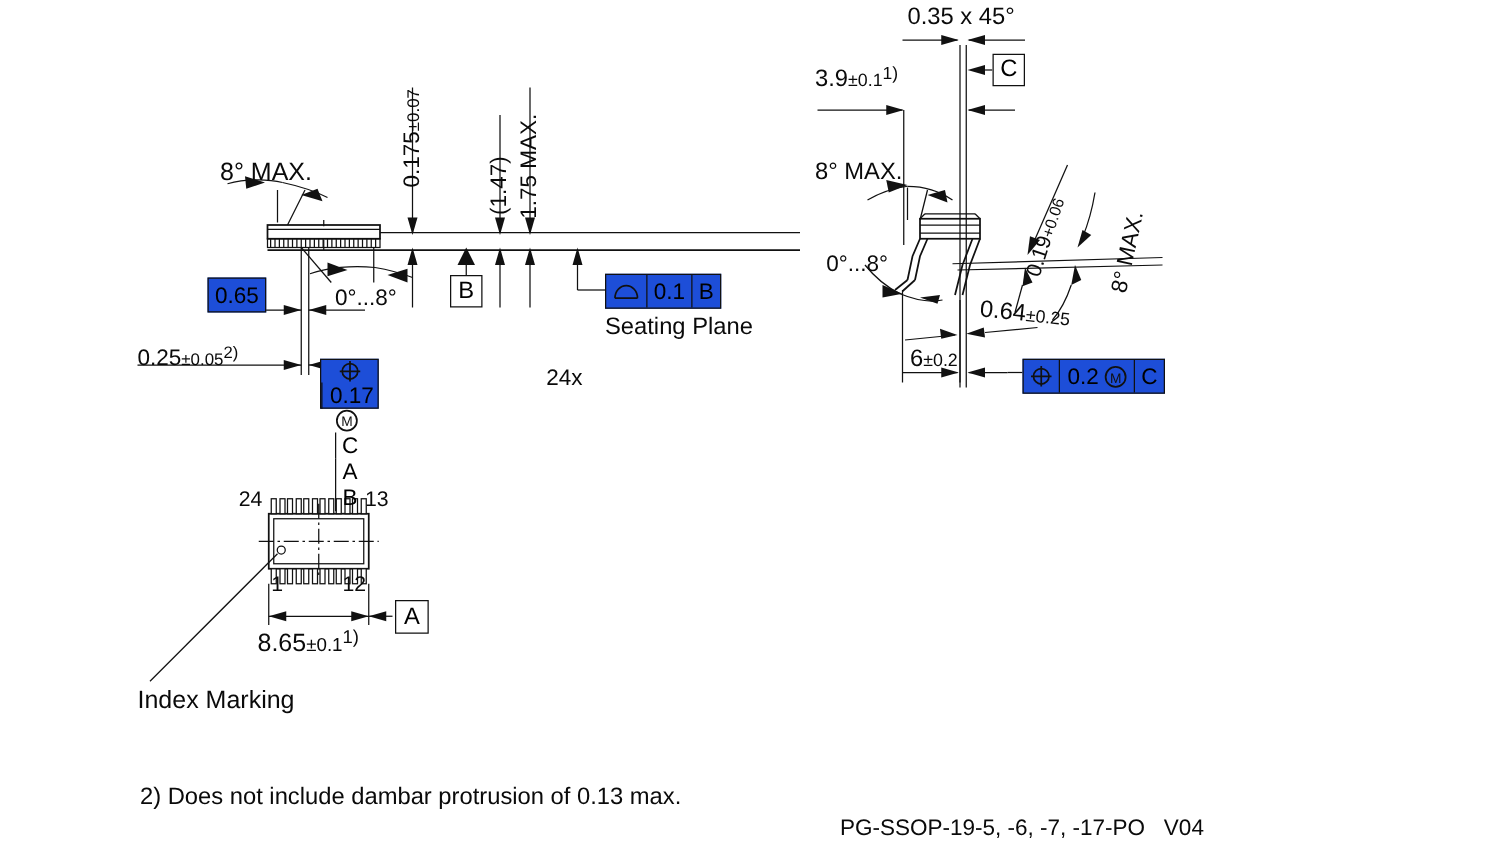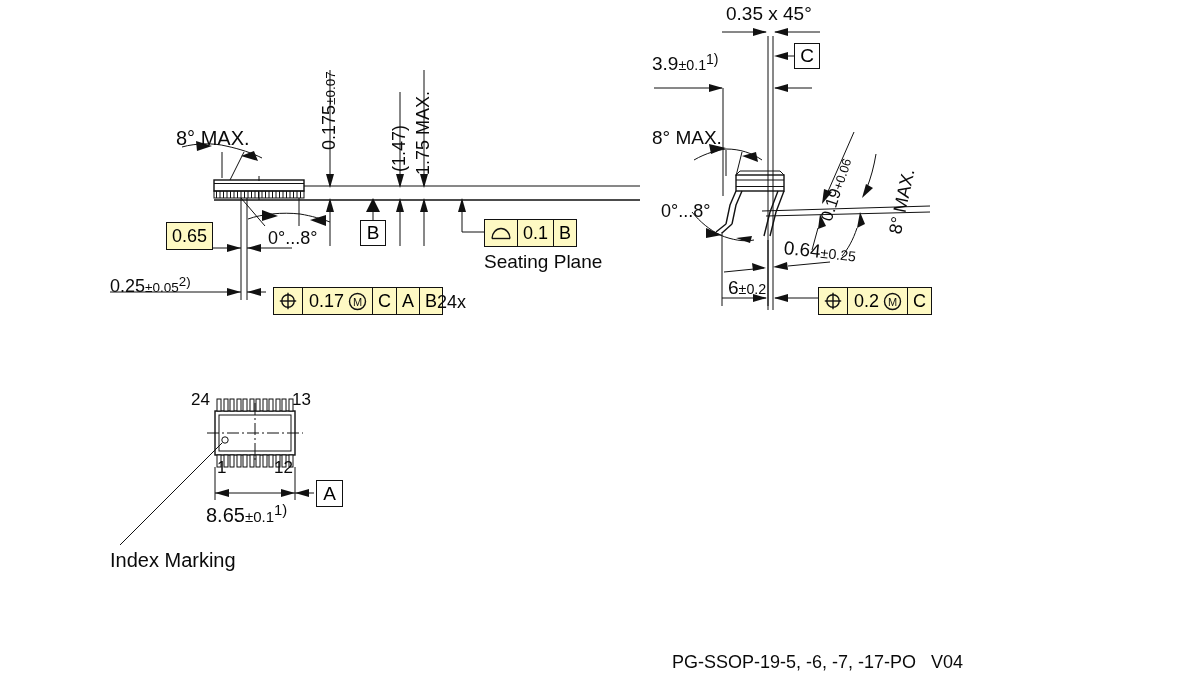--- a/index.html
+++ b/index.html
@@ -39,21 +39,21 @@
     position: relative;
     top: -0.45em;
   }
   .tol {
     font-size: 0.75em;
   }
   
   .box {
     position: absolute;
     border: 1.6px solid #111;
-    background: #fef9c3;
+    background: #1d4ed8;
     display: flex;
     align-items: center;
     box-sizing: border-box;
   }
   .box .cell {
     padding: 0 5px;
     display: flex;
     align-items: center;
     justify-content: center;
     height: 100%;
@@ -346,21 +346,21 @@
       <svg width="20" height="14" viewBox="0 0 20 14" aria-hidden="true">
         <path d="M1,12.5 L19,12.5" class="ln med"></path>
         <path d="M1,12.5 A9,10 0 0 1 19,12.5" class="ln med"></path>
       </svg>
     </span>
     <span class="cell">0.1</span>
     <span class="cell">B</span>
   </div>
   <div class="lbl t19" style="left:484px; top:252px;">Seating Plane</div>
 
-  <div class="box" style="left:273px; top:287px; height:28px;">
+  <div class="box" style="left:256px; top:287px; height:40px;flex-direction:column;">
     <span class="cell" style="padding:0 5px;">
       <svg width="18" height="18" viewBox="0 0 18 18" aria-hidden="true">
         <circle cx="9" cy="9" r="6.2" class="ln med nofill"></circle>
         <line x1="9" y1="0.8" x2="9" y2="17.2" class="ln med"></line>
         <line x1="0.8" y1="9" x2="17.2" y2="9" class="ln med"></line>
       </svg>
     </span>
     <span class="cell" style="padding:0 3px 0 6px;">0.17</span>
     <span class="cell" style="border-left:none; padding:0 5px 0 1px;">
       <svg width="19" height="19" viewBox="0 0 19 19" aria-hidden="true">
@@ -428,18 +428,19 @@
   <div class="lbl t20" style="left:206px; top:505px;">
     <span>8.65</span><span class="tol">±0.1</span><span class="sup">1)</span>
   </div>
 
   <div class="datumbox" style="left:316px; top:480px; width:27px; height:27px;">
     <span>A</span>
   </div>
 
   <div class="lbl t20" style="left:110px; top:550px;">Index Marking</div>
 
+  <div class="lbl t19" style="left:112px; top:628px;">2) Does not include dambar protrusion of 0.13 max.</div>
 
   <div class="lbl t18" style="left:672px; top:653px;">
     <span>PG-SSOP-19-5, -6, -7, -17-PO</span><span>&nbsp;&nbsp;&nbsp;</span><span>V04</span>
   </div>
 
 </div>
 
 </body></html>

